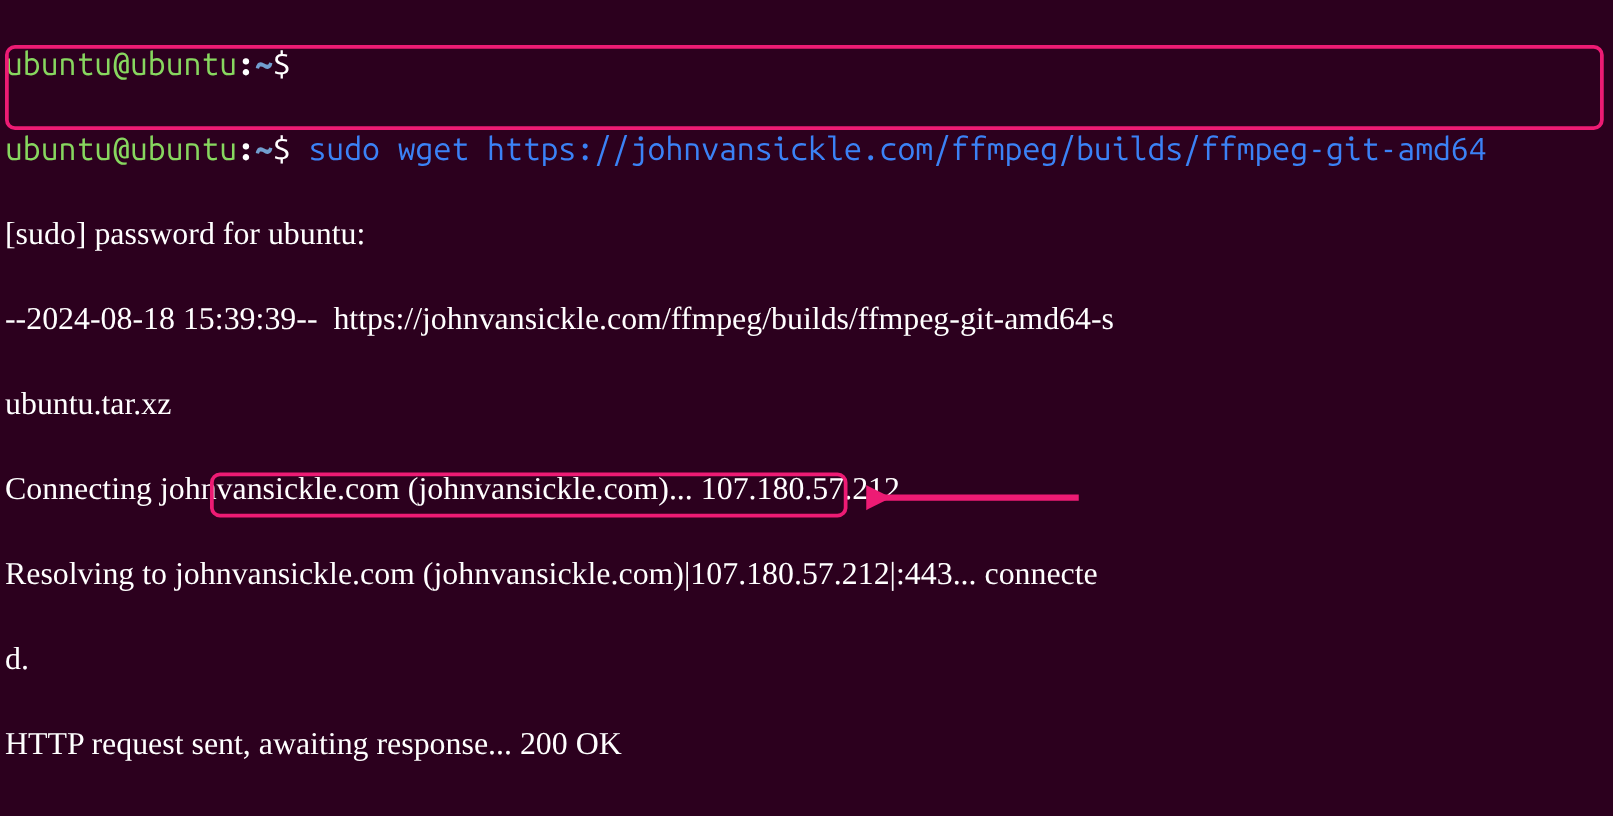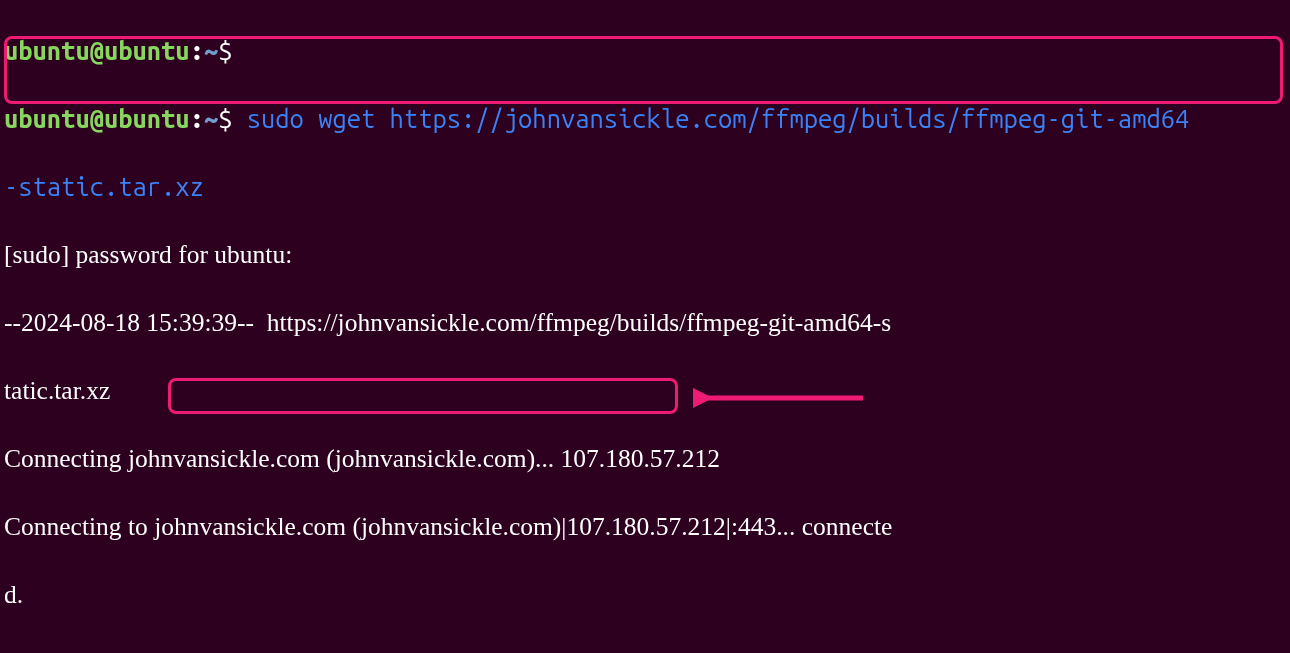--- a/index.html
+++ b/index.html
@@ -20,21 +20,21 @@
     left: 4px;
     top: 0;
     width: 1282px;
     white-space: pre;
     letter-spacing: 0px;
   }
   .line {
     display: block;
     min-height: 34px;
   }
-  .user   { color: #87d75f; font-weight: bold; }
+  .user   { color: #87d75f; font-weight: normal; }
   .colon  { color: #ffffff; font-weight: bold; }
   .path   { color: #719ecf; font-weight: bold; }
   .dollar { color: #ffffff; }
   .cmd    { color: #3b82f6; }
   .out    { color: #ffffff; font-family: Liberation Serif, serif; }
 
   
   .box1 {
     position: absolute;
     left: 4px;
@@ -65,26 +65,25 @@
     top: 386px;
     pointer-events: none;
   }
 </style>
 </head>
 <body>
 
 <div class="terminal">
 <span class="line"><span class="user">ubuntu@ubuntu</span><span class="colon">:</span><span class="path">~</span><span class="dollar">$</span></span>
 <span class="line"><span class="user">ubuntu@ubuntu</span><span class="colon">:</span><span class="path">~</span><span class="dollar">$</span><span class="cmd"> </span><span class="cmd">sudo wget https://johnvansickle.com/ffmpeg/builds/ffmpeg-git-amd64</span></span>
-<span class="line cmd">-static.tar.xz</span>
 <span class="line out">[sudo] password for ubuntu:</span>
 <span class="line out">--2024-08-18 15:39:39--  https://johnvansickle.com/ffmpeg/builds/ffmpeg-git-amd64-s</span>
-<span class="line out">tatic.tar.xz</span>
+<span class="line out">ubuntu.tar.xz</span>
 <span class="line out">Connecting johnvansickle.com (johnvansickle.com)... 107.180.57.212</span>
-<span class="line out">Connecting to johnvansickle.com (johnvansickle.com)|107.180.57.212|:443... connecte</span>
+<span class="line out">Resolving to johnvansickle.com (johnvansickle.com)|107.180.57.212|:443... connecte</span>
 <span class="line out">d.</span>
 <span class="line out">HTTP request sent, awaiting response... 200 OK</span>
 
 
 
 
 
 
 
 

